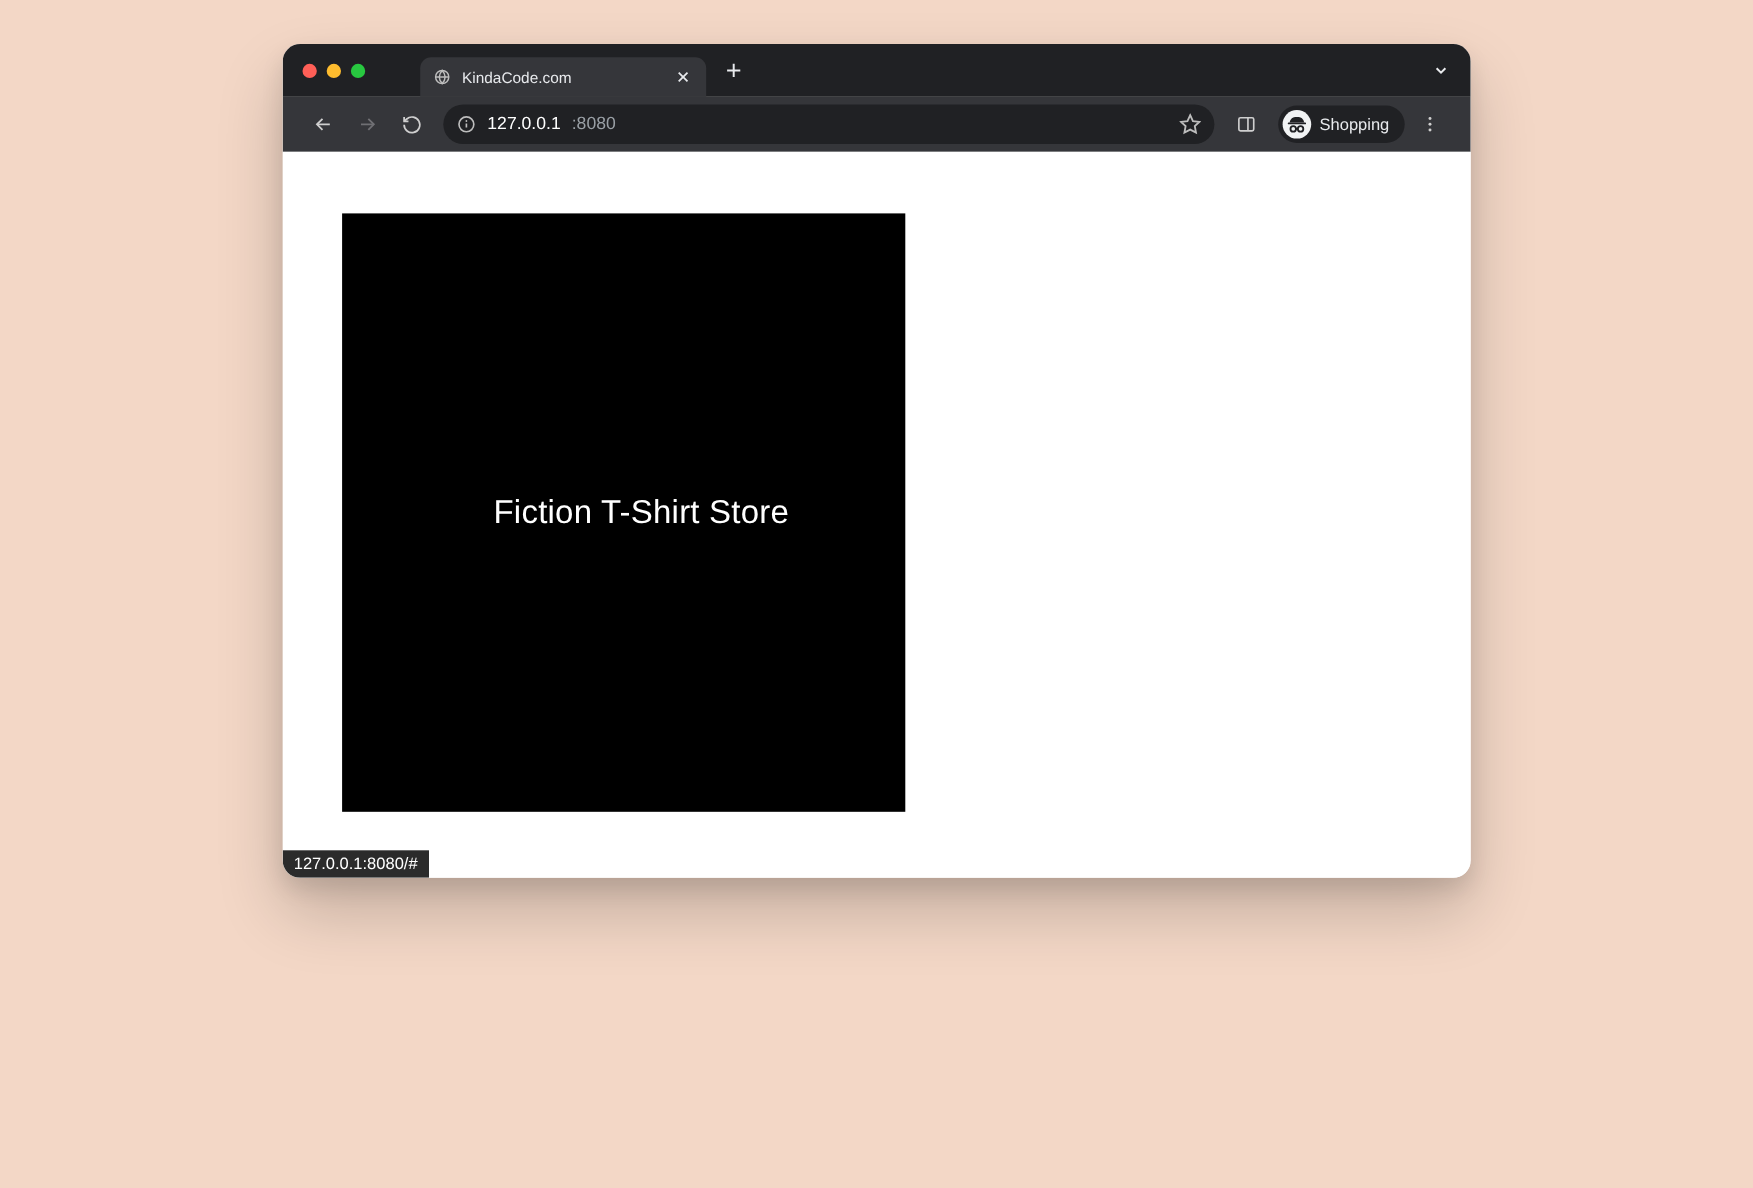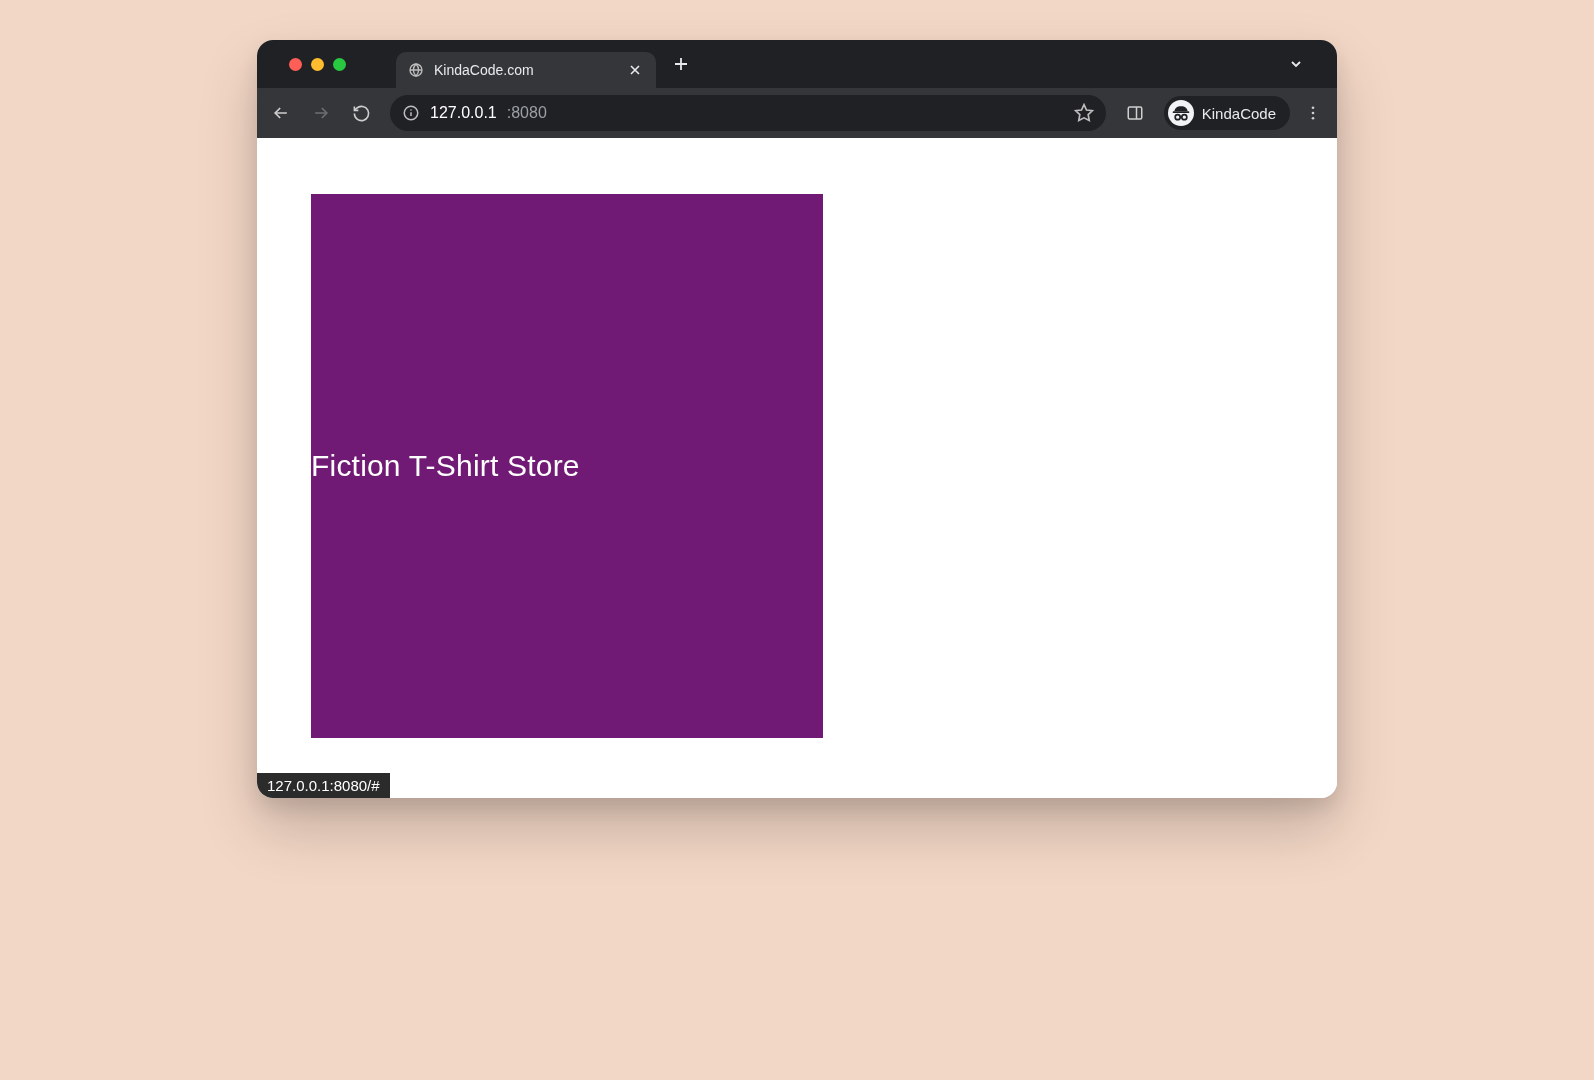--- a/index.html
+++ b/index.html
@@ -21,21 +21,21 @@
     box-shadow: 0 30px 60px rgba(0,0,0,.20), 0 10px 20px rgba(0,0,0,.10);
     position: relative;
   }
 
   
   .tabstrip {
     background: #202124;
     height: 48px;
     display: flex;
     align-items: flex-end;
-    padding: 0 26px;
+    padding: 0 12px;
     position: relative;
   }
   .traffic-lights {
     display: flex;
     gap: 9px;
     align-self: center;
     margin-left: 6px;
     margin-right: 50px;
   }
   .tl { width: 13px; height: 13px; border-radius: 50%; }
@@ -74,21 +74,21 @@
   .window-caret {
     margin-left:auto; align-self:center; color:#e8eaed;
     width:30px; height:30px; display:flex; align-items:center; justify-content:center;
   }
 
   
   .toolbar {
     background: #35363a;
     height: 50px;
     display:flex; align-items:center;
-    padding: 0 7px;
+    padding: 0 20px;
     gap: 6px;
     color:#e8eaed;
   }
   .tbtn {
     width:34px; height:34px; border-radius:50%;
     display:flex; align-items:center; justify-content:center;
     color:#cfcfcf;
   }
   .tbtn.disabled { color:#6f6f73; }
 
@@ -129,24 +129,25 @@
   
   .viewport {
     background:#ffffff;
     min-height: 660px;
     position:relative;
     padding: 56px 0 0 54px;
   }
 
   .card {
     width: 512px; height: 544px;
-    background:#701a75;
+    background:#000000;
     display:flex; flex-direction:column;
-    justify-content:center;
+    align-items:center; justify-content:center;
     gap: 34px;
+    padding-left: 32px;
   }
   .card h1 {
     color:#ffffff;
     font-weight:500;
     font-size:30px;
     letter-spacing:.2px;
   }
   .cta {
     background:#cb7a14;
     color:#111;
@@ -257,21 +258,21 @@
     <div class="incognito-chip">
       <span class="avatar">
         <svg width="20" height="20" viewBox="0 0 24 24" fill="#202124">
           <path d="M4 10c1-4 3-6 8-6s7 2 8 6H4z"></path>
           <rect x="2" y="10" width="20" height="2" rx="1"></rect>
           <circle cx="8" cy="17" r="3" fill="none" stroke="#202124" stroke-width="2"></circle>
           <circle cx="16" cy="17" r="3" fill="none" stroke="#202124" stroke-width="2"></circle>
           <path d="M11 17h2" stroke="#202124" stroke-width="2"></path>
         </svg>
       </span>
-      <span>KindaCode</span>
+      <span>Shopping</span>
     </div>
 
     <span class="tbtn">
       <svg width="18" height="18" viewBox="0 0 24 24" fill="currentColor">
         <circle cx="12" cy="5" r="1.8"></circle>
           <circle cx="12" cy="12" r="1.8"></circle>
           <circle cx="12" cy="19" r="1.8"></circle>
       </svg>
     </span>
   </div>

